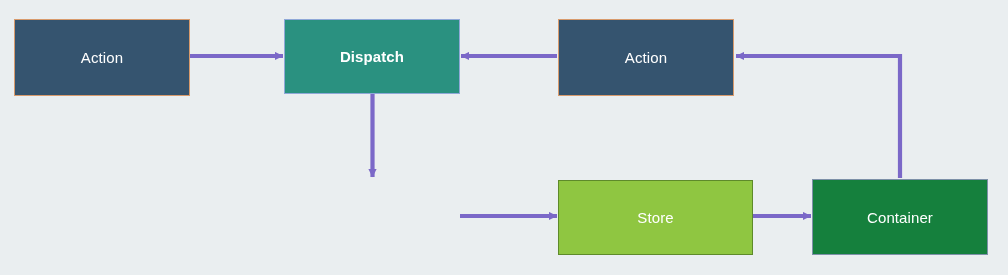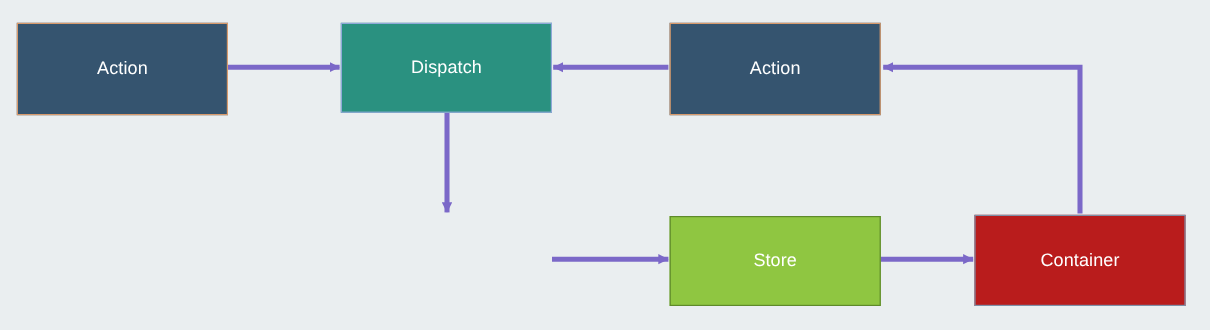--- a/index.html
+++ b/index.html
@@ -81,30 +81,30 @@
 
     <g>
       <path d="M 900 178 L 900 56 L 736 56" fill="none" stroke="#7b68c8" stroke-width="4.2" stroke-linejoin="miter" marker-end="url(#arrowhead-right)"></path>
     </g>
   </svg>
 
   <div class="node" style="left:14px; top:19px; width:176px; height:77px; background:#35546f; border:1px solid #d89a6c;">
     <span class="node-label">Action</span>
   </div>
 
-  <div class="node" style="left:284px; top:19px; width:176px; height:75px; background:#2a9180; border:1px solid #8fa8d8;">
+  <div class="node" style="left:284px; top:19px; width:176px; height:75px; background:#2a9180; border:1px solid #8fa8d8;font-weight:bold;">
     <span class="node-label">Dispatch</span>
   </div>
 
   <div class="node" style="left:558px; top:19px; width:176px; height:77px; background:#35546f; border:1px solid #d89a6c;">
     <span class="node-label">Action</span>
   </div>
 
 
-  <div class="node" style="left:558px; top:180px; width:176px; height:75px; background:#8fc641; border:1px solid #5e8a2a;">
+  <div class="node" style="left:558px; top:180px; width:195px; height:75px; background:#8fc641; border:1px solid #5e8a2a;">
     <span class="node-label">Store</span>
   </div>
 
-  <div class="node" style="left:812px; top:179px; width:176px; height:76px; background:#b91c1c; border:1px solid #7d90a8;">
+  <div class="node" style="left:812px; top:179px; width:176px; height:76px; background:#15803d; border:1px solid #7d90a8;">
     <span class="node-label">Container</span>
   </div>
 
 </div>
 
 </body></html>

